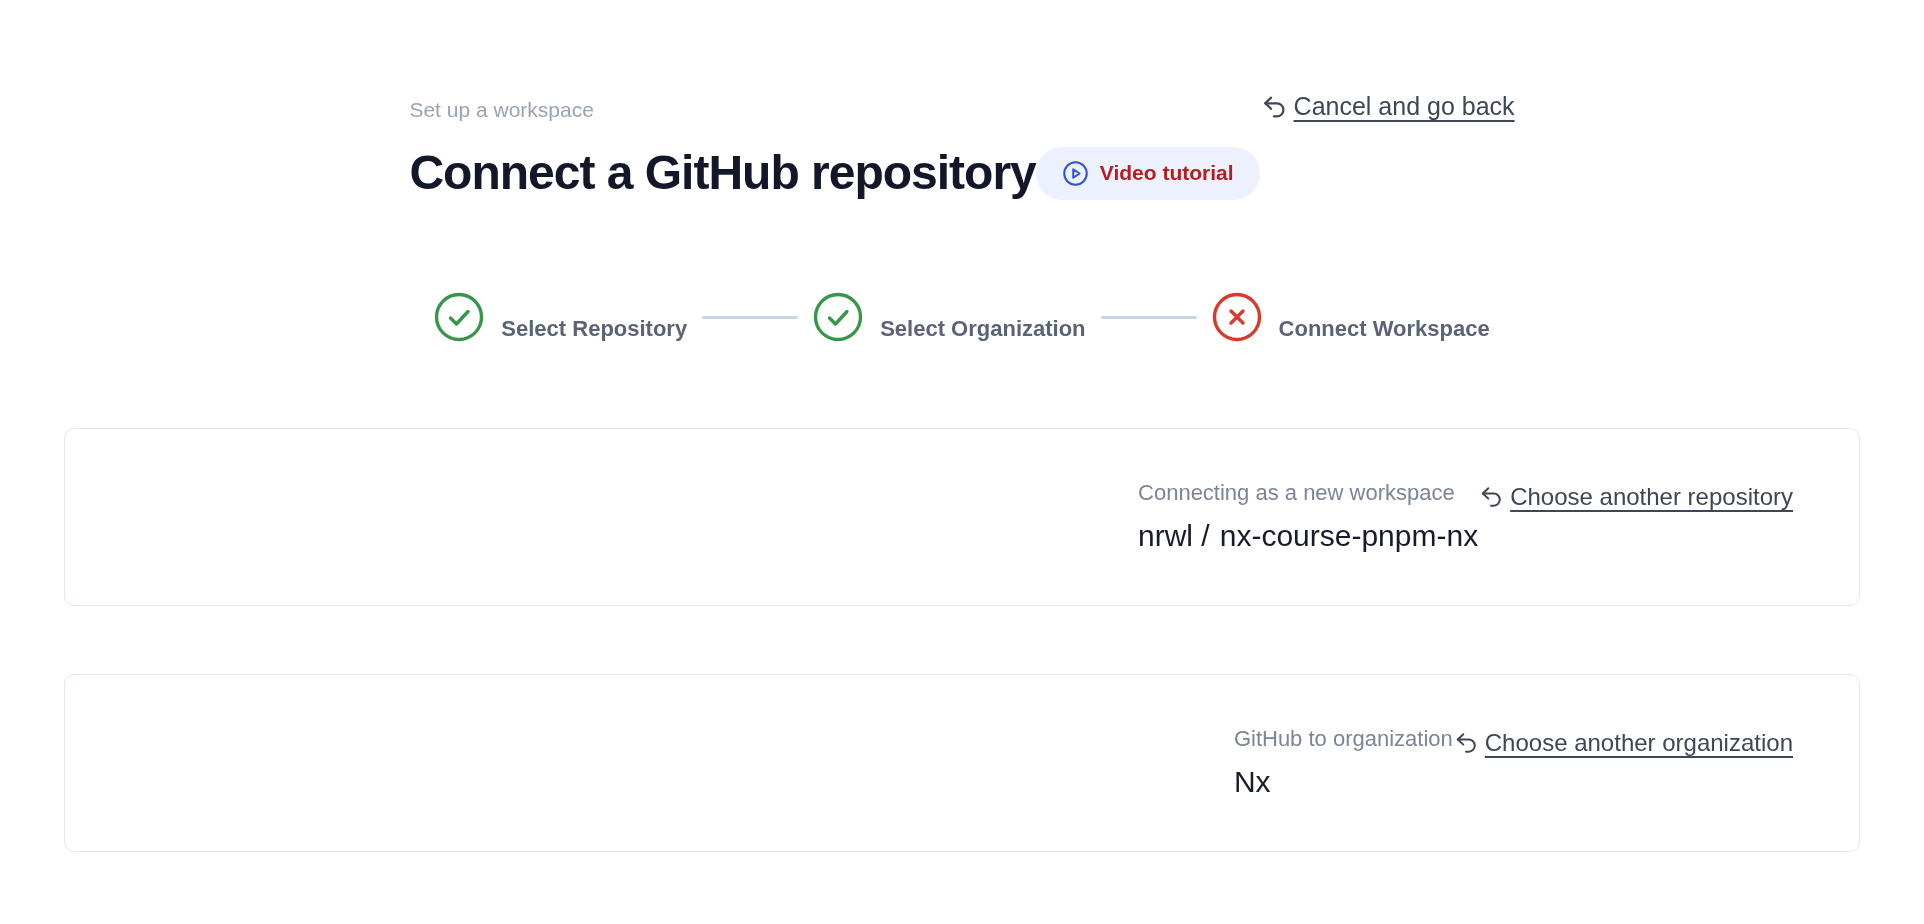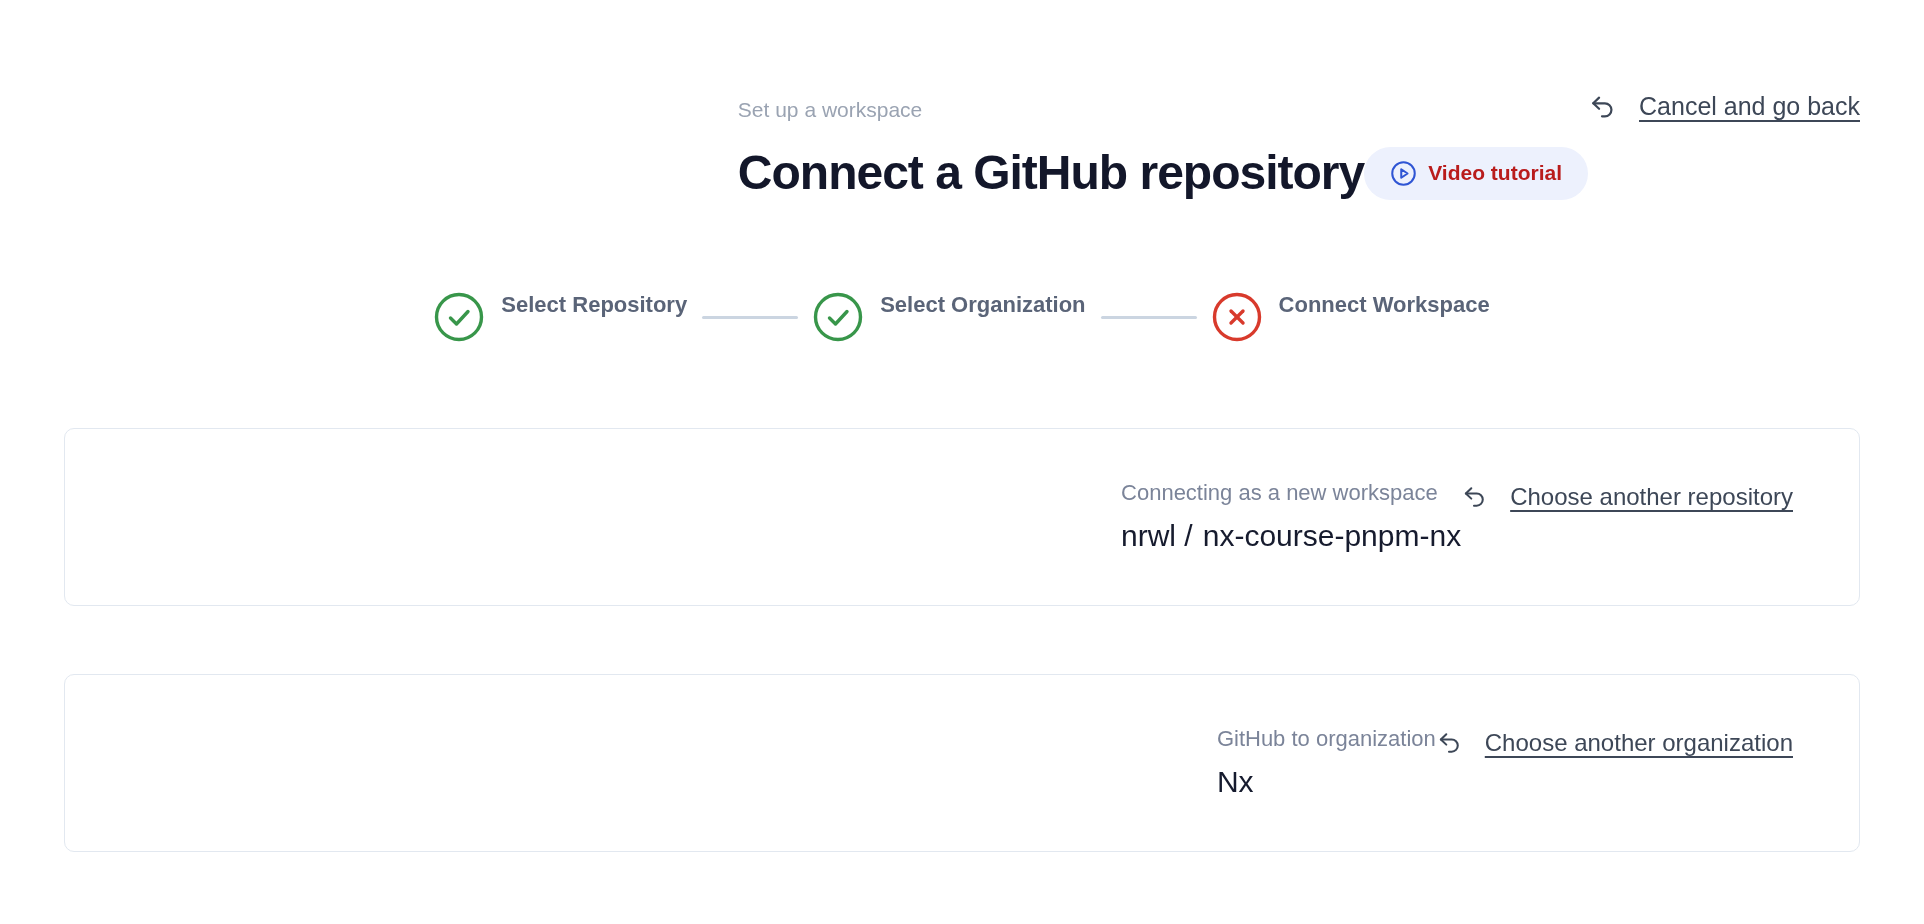--- a/index.html
+++ b/index.html
@@ -14,21 +14,21 @@
     width: 1924px;
     height: 924px;
     padding: 96px 64px 0 64px;
     position: relative;
     overflow: hidden;
   }
 
   
   .header-row {
     display: flex;
-    justify-content: flex-end;
+    justify-content: center;
     align-items: flex-start;
   }
   .eyebrow {
     font-size: 21px;
     line-height: 28px;
     color: #9aa3b2;
     margin: 0 0 20px 0;
     font-weight: 400;
   }
   .title-row {
@@ -55,21 +55,21 @@
     font-size: 21px;
     font-weight: 700;
     font-family: inherit;
     cursor: pointer;
   }
   .video-badge svg { display: block; }
 
   .link {
     display: inline-flex;
     align-items: center;
-    gap: 23px;
+    gap: 6px;
     color: #3d4757;
     font-weight: 500;
     text-decoration: none;
     cursor: pointer;
   }
   .link .link-text {
     text-decoration: underline;
     text-decoration-thickness: 1.5px;
     text-underline-offset: 5px;
   }
@@ -79,21 +79,21 @@
 
   
   .stepper {
     margin-top: 90px;
     display: flex;
     justify-content: center;
     align-items: center;
   }
   .step {
     display: flex;
-    align-items: flex-start;
+    align-items: flex-end;
     gap: 17px;
   }
   .step-label {
     font-size: 22px;
     font-weight: 600;
     color: #5a6478;
     white-space: nowrap;
   }
   .step-icon { width: 50px; height: 50px; display: block; }
   .step-connector {

